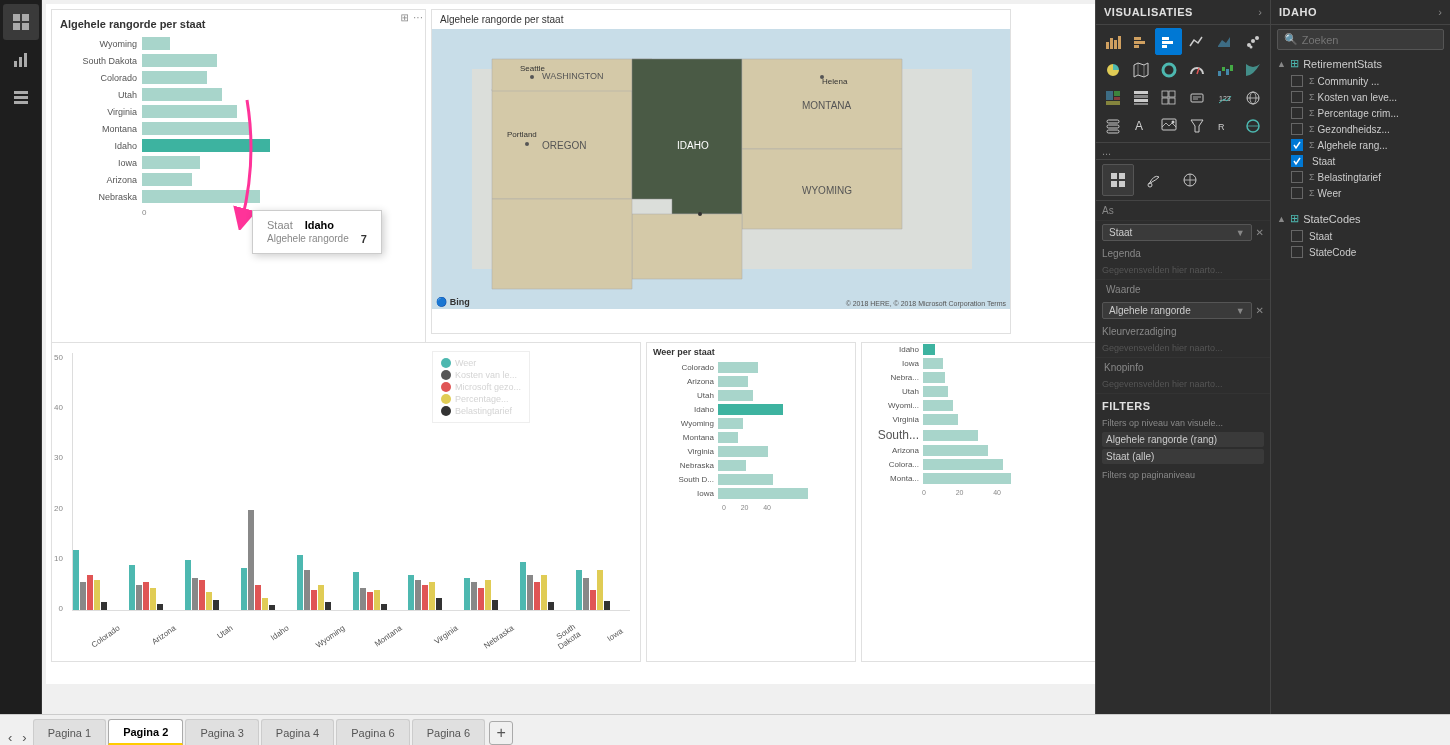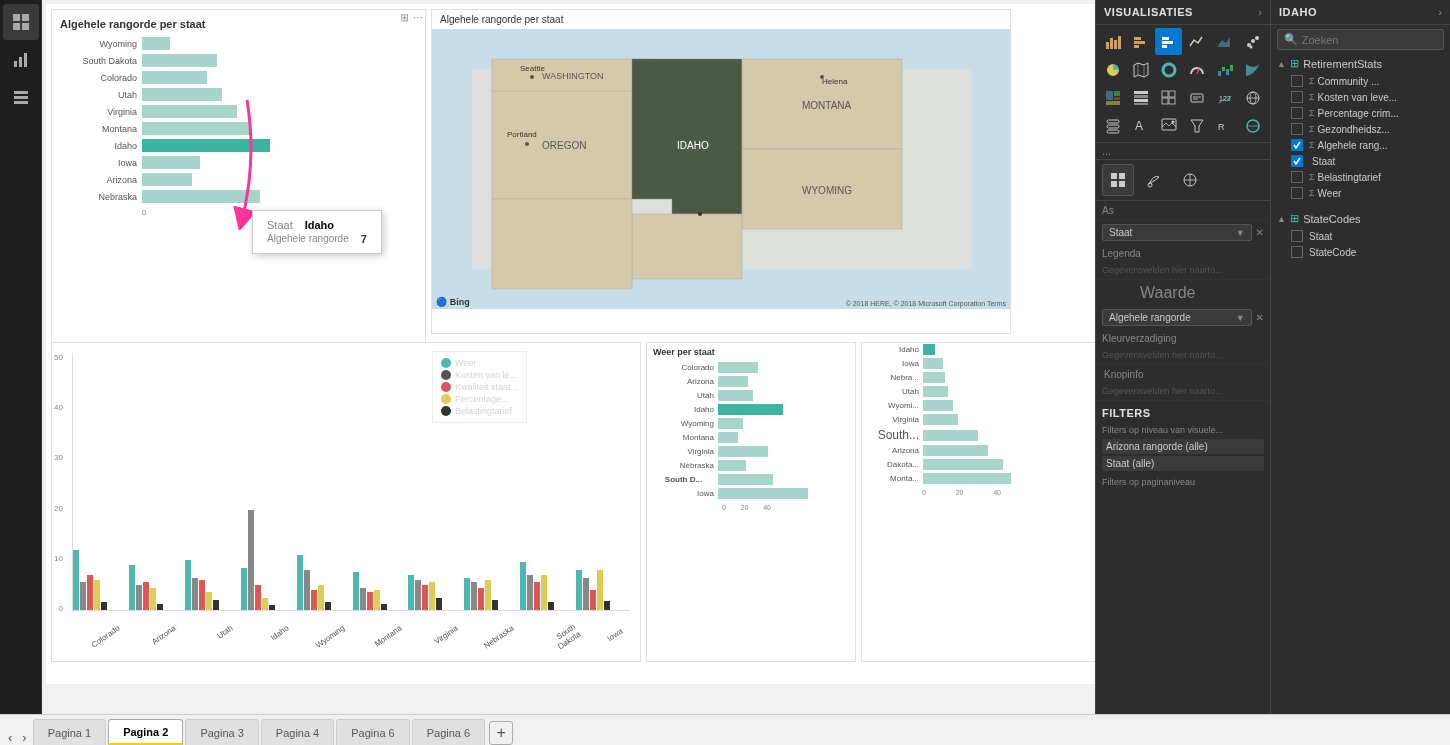--- a/index.html
+++ b/index.html
@@ -207,21 +207,21 @@
             <div style="display:flex; align-items:center; gap:4px; margin:2px 0;">
                 <div style="width:10px;height:10px;border-radius:50%;background:#4db8b0;"></div>
                 <span>Weer</span>
               </div>
             <div style="display:flex; align-items:center; gap:4px; margin:2px 0;">
                 <div style="width:10px;height:10px;border-radius:50%;background:#555;"></div>
                 <span>Kosten van le...</span>
               </div>
             <div style="display:flex; align-items:center; gap:4px; margin:2px 0;">
                 <div style="width:10px;height:10px;border-radius:50%;background:#e05555;"></div>
-                <span>Kwaliteit staat...</span>
+                <span>Microsoft gezo...</span>
               </div>
             <div style="display:flex; align-items:center; gap:4px; margin:2px 0;">
                 <div style="width:10px;height:10px;border-radius:50%;background:#e0cc55;"></div>
                 <span>Percentage...</span>
               </div>
             <div style="display:flex; align-items:center; gap:4px; margin:2px 0;">
                 <div style="width:10px;height:10px;border-radius:50%;background:#333;"></div>
                 <span>Belastingtarief</span>
               </div>
           </div>
@@ -361,21 +361,21 @@
             </div>
             <div class="bar-row" style="margin-top:3px;">
               <div style="width:65px; font-size:8px; color:#555; text-align:right; padding-right:4px;">Virginia</div>
               <div style="height:11px; width:50px; background:#a8d5cb;"></div>
             </div>
             <div class="bar-row" style="margin-top:3px;">
               <div style="width:65px; font-size:8px; color:#555; text-align:right; padding-right:4px;">Nebraska</div>
               <div style="height:11px; width:28px; background:#a8d5cb;"></div>
             </div>
             <div class="bar-row" style="margin-top:3px;">
-              <div style="width:65px; font-size:8px; color:#555; text-align:center; padding-right:4px;font-weight:bold;">South D...</div>
+              <div style="width:65px; font-size:8px; color:#555; text-align:right; padding-right:4px;">South D...</div>
               <div style="height:11px; width:55px; background:#a8d5cb;"></div>
             </div>
             <div class="bar-row" style="margin-top:3px;">
               <div style="width:65px; font-size:8px; color:#555; text-align:right; padding-right:4px;">Iowa</div>
               <div style="height:11px; width:90px; background:#a8d5cb;"></div>
             </div>
           </div>
 
           <div style="padding:4px 6px 0 75px; display:flex; justify-content:space-between; width:130px;">
             <span style="font-size:7px;color:#888;">0</span>
@@ -412,21 +412,21 @@
             </div>
             <div class="bar-row" style="margin-top:3px;">
               <div style="width:55px; font-size:12px; color:#555; text-align:right; padding-right:4px;">South...</div>
               <div style="height:11px; width:55px; background:#a8d5cb;"></div>
             </div>
             <div class="bar-row" style="margin-top:3px;">
               <div style="width:55px; font-size:8px; color:#555; text-align:right; padding-right:4px;">Arizona</div>
               <div style="height:11px; width:65px; background:#a8d5cb;"></div>
             </div>
             <div class="bar-row" style="margin-top:3px;">
-              <div style="width:55px; font-size:8px; color:#555; text-align:right; padding-right:4px;">Dakota...</div>
+              <div style="width:55px; font-size:8px; color:#555; text-align:right; padding-right:4px;">Colora...</div>
               <div style="height:11px; width:80px; background:#a8d5cb;"></div>
             </div>
             <div class="bar-row" style="margin-top:3px;">
               <div style="width:55px; font-size:8px; color:#555; text-align:right; padding-right:4px;">Monta...</div>
               <div style="height:11px; width:88px; background:#a8d5cb;"></div>
             </div>
           </div>
 
           <div style="padding:4px 6px 0 60px; display:flex; justify-content:space-between; width:145px;">
             <span style="font-size:7px;color:#888;">0</span>
@@ -650,39 +650,39 @@
             <div style="background:#3a3a3a; border:1px solid #555; color:#ccc; font-size:10px; padding:2px 6px; border-radius:2px; flex:1; display:flex; align-items:center; justify-content:space-between;">
               <span>Staat</span>
               <span style="color:#888; font-size:9px;">▼</span>
             </div>
             <span style="color:#888; font-size:10px; margin-left:4px; cursor:pointer;">✕</span>
           </div>
 
           <div style="padding:4px 6px; font-size:10px; color:#888;">Legenda</div>
           <div style="padding:2px 6px 4px 6px; font-size:9px; color:#555; border-bottom:1px solid #333;">Gegevensvelden hier naarto...</div>
 
-          <div style="padding:4px 10px; font-size:16px; color:#888;margin-left:34px;">Waarde</div>
+          <div style="padding:4px 10px; font-size:10px; color:#888;">Waarde</div>
           <div style="padding:3px 6px; display:flex; align-items:center; justify-content:space-between;">
             <div style="background:#3a3a3a; border:1px solid #555; color:#ccc; font-size:10px; padding:2px 6px; border-radius:2px; flex:1; display:flex; align-items:center; justify-content:space-between;">
               <span>Algehele rangorde</span>
               <span style="color:#888; font-size:9px;">▼</span>
             </div>
             <span style="color:#888; font-size:10px; margin-left:4px; cursor:pointer;">✕</span>
           </div>
 
           <div style="padding:4px 6px; font-size:10px; color:#888;">Kleurverzadiging</div>
           <div style="padding:2px 6px 4px 6px; font-size:9px; color:#555; border-bottom:1px solid #333;">Gegevensvelden hier naarto...</div>
 
           <div style="padding:4px 8px; font-size:10px; color:#888;">Knopinfo</div>
           <div style="padding:2px 6px 4px 6px; font-size:9px; color:#555; border-bottom:1px solid #333;">Gegevensvelden hier naarto...</div>
 
           <div style="padding:6px 6px 2px 6px;">
             <div style="font-size:11px; font-weight:700; color:#e0e0e0; letter-spacing:0.5px; margin-bottom:4px;">FILTERS</div>
             <div style="font-size:9px; color:#888; padding:2px 0;">Filters op niveau van visuele...</div>
-            <div style="font-size:10px; color:#ccc; padding:2px 4px; background:#3a3a3a; border-radius:2px; margin:2px 0; cursor:pointer;">Arizona rangorde (alle)</div>
+            <div style="font-size:10px; color:#ccc; padding:2px 4px; background:#3a3a3a; border-radius:2px; margin:2px 0; cursor:pointer;">Algehele rangorde (rang)</div>
             <div style="font-size:10px; color:#ccc; padding:2px 4px; background:#3a3a3a; border-radius:2px; margin:2px 0; cursor:pointer;">Staat (alle)</div>
             <div style="font-size:9px; color:#888; padding:2px 0; margin-top:4px;">Filters op paginaniveau</div>
           </div>
         </div>
 
         <div style="flex:1; overflow-y:auto; display:flex; flex-direction:column;">
 
           <div style="display:flex; align-items:center; background:#3a3a3a; border:1px solid #555; margin:4px 6px; padding:3px 6px; border-radius:2px;">
             <span style="color:#888; font-size:11px; margin-right:4px;">🔍</span>
             <input type="text" style="background: transparent; border: none; color: rgb(204, 204, 204); font-size: 11px; outline: none; width: 100%;" placeholder="Zoeken">

